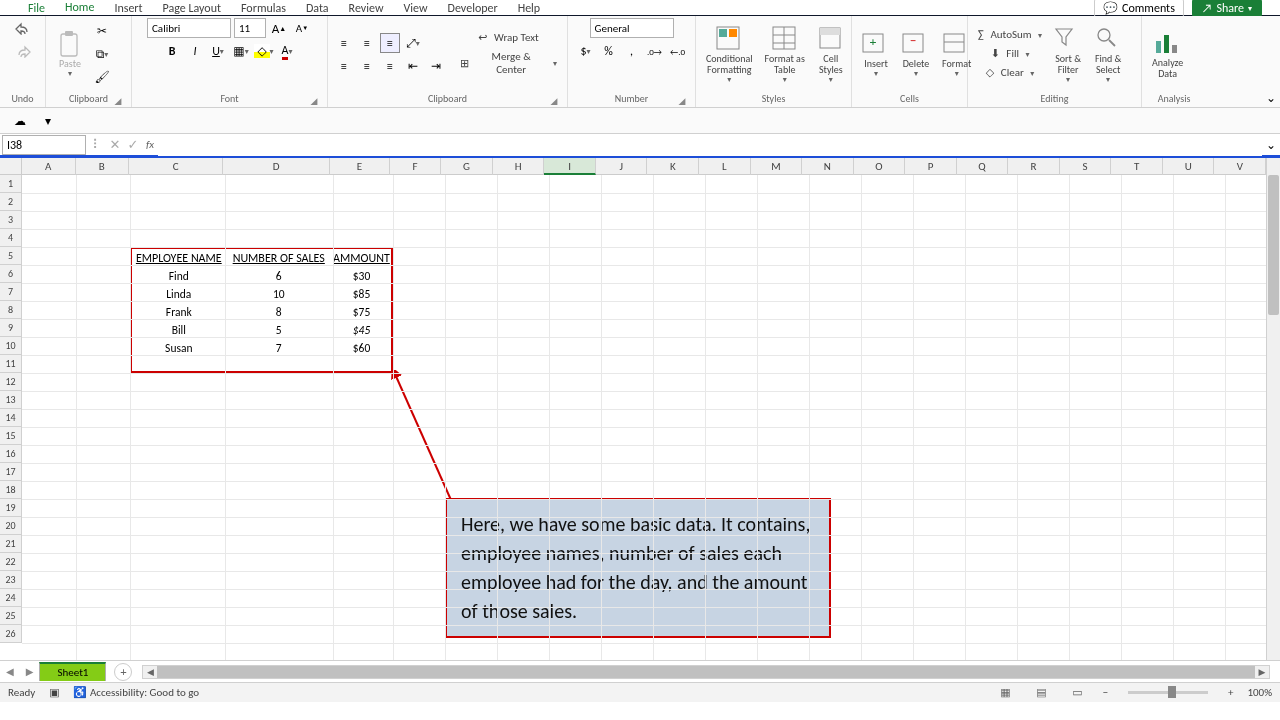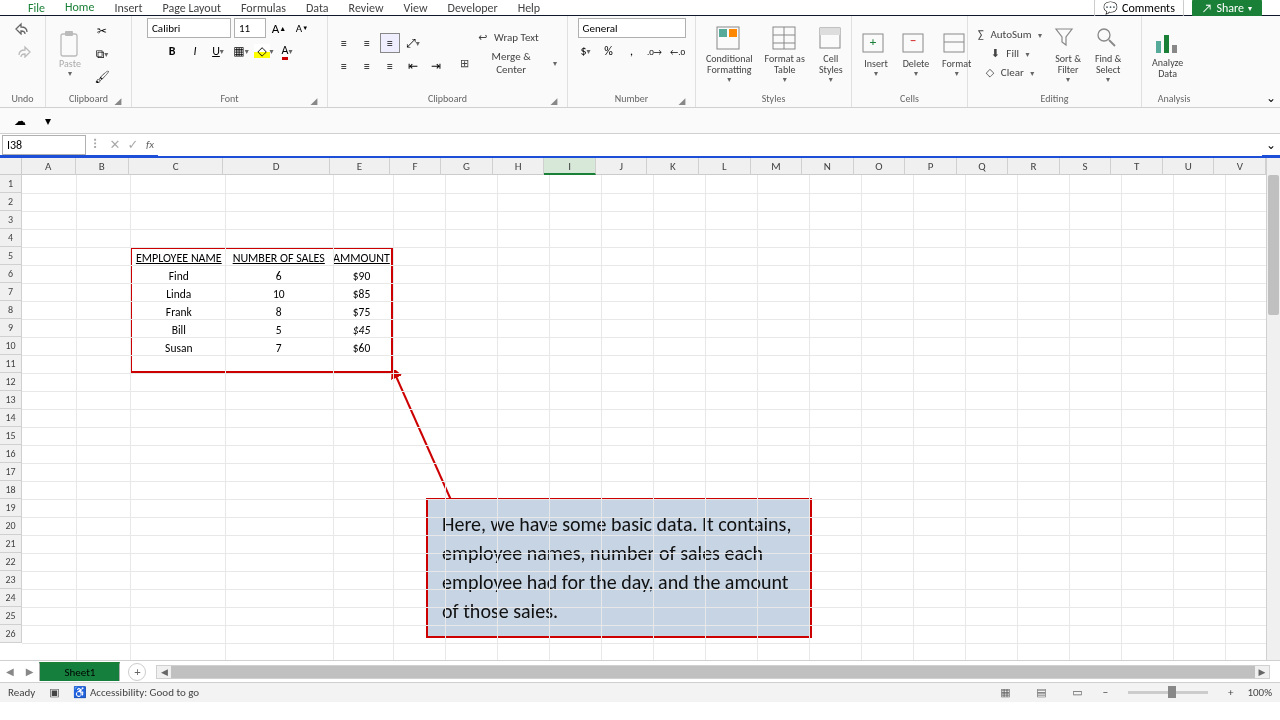--- a/index.html
+++ b/index.html
@@ -22,21 +22,21 @@
 .ribbon-group-label .dialog-launch { position: absolute; right: 2px; bottom: 2px; width: 10px; height: 10px; font-size: 9px; color: #888; cursor: pointer; }
 .ribbon-btn { display: flex; flex-direction: column; align-items: center; justify-content: center; padding: 2px 4px; cursor: pointer; font-size: 10px; color: #444; text-align: center; line-height: 1.1; }
 .ribbon-btn.small { flex-direction: row; gap: 2px; font-size: 11px; }
 .ribbon-btn.disabled { color: #aaa; }
 .ribbon-icon { width: 16px; height: 16px; display: inline-flex; align-items: center; justify-content: center; }
 .ribbon-icon.big { width: 28px; height: 28px; }
 .stack { display: flex; flex-direction: column; gap: 3px; }
 .row { display: flex; gap: 3px; align-items: center; }
 .font-name { width: 84px; height: 20px; border: 1px solid #b0b0b0; font-size: 11px; padding: 1px 4px; background: #fff; }
 .font-size { width: 32px; height: 20px; border: 1px solid #b0b0b0; font-size: 11px; padding: 0 4px; background: #fff; }
-.num-format { width: 108px; height: 20px; border: 1px solid #b0b0b0; font-size: 11px; padding: 0 4px; background: #fff; }
+.num-format { width: 84px; height: 20px; border: 1px solid #b0b0b0; font-size: 11px; padding: 0 4px; background: #fff; }
 .small-square { width: 20px; height: 20px; border: 1px solid transparent; display: flex; align-items: center; justify-content: center; cursor: pointer; font-size: 12px; }
 .caret { font-size: 8px; color: #666; }
 .collapse { position: absolute; right: 4px; bottom: 2px; cursor: pointer; }
 
 
 .qa-row { height: 26px; background: #fafafa; border-bottom: 1px solid #d0d0d0; display: flex; align-items: center; padding: 0 10px; gap: 8px; }
 
 
 .formula-bar { height: 24px; display: flex; align-items: center; border-bottom: 3px solid #1d4ed8; }
 .name-box { width: 84px; border: 1px solid #b0b0b0; margin: 2px; padding: 0 4px; font-size: 12px; height: 20px; }
@@ -63,21 +63,21 @@
 
 .callout-box { position: absolute; border: 2.5px solid #c00; background: #c7d4e3; padding: 10px 14px; font-size: 20px; font-family: Calibri; line-height: 1.45; color: #111; }
 .leader { position: absolute; pointer-events: none; }
 
 .v-scroll { position: absolute; top: 0; right: 0; width: 14px; bottom: 0; background: #f0f0f0; border-left: 1px solid #d0d0d0; }
 .v-scroll .thumb { position: absolute; top: 17px; left: 1px; right: 1px; height: 140px; background: #c0c0c0; border-radius: 2px; }
 
 
 .sheettabs { height: 22px; display: flex; align-items: center; border-top: 1px solid #d0d0d0; background: #fff; }
 .sheettabs .nav { padding: 0 6px; color: #888; font-size: 10px; }
-.sheettabs .tab { border: 1px solid #b0b0b0; border-bottom: none; padding: 2px 24px; font-size: 11px; background: #15803d; border-top: 2px solid #1a7f37; }
+.sheettabs .tab { border: 1px solid #b0b0b0; border-bottom: none; padding: 2px 17px; font-size: 11px; background: #84cc16; border-top: 2px solid #1a7f37; }
 .sheettabs .add { width: 18px; height: 18px; border: 1px solid #ccc; border-radius: 50%; margin-left: 8px; text-align: center; line-height: 16px; font-size: 12px; color: #666; }
 .sheettabs .hscroll { flex: 1; margin: 0 10px; position: relative; height: 14px; background: #f0f0f0; border: 1px solid #d0d0d0; }
 .sheettabs .hscroll .nav-arrow { position: absolute; top: 0; width: 14px; height: 12px; text-align: center; font-size: 9px; color: #666; background: #f0f0f0; }
 .sheettabs .hscroll .thumb { position: absolute; top: 0; left: 14px; right: 14px; height: 12px; background: #c0c0c0; }
 
 
 .statusbar { height: 20px; background: #f3f3f3; display: flex; align-items: center; padding: 0 8px; font-size: 11px; color: #444; gap: 14px; border-top: 1px solid #d0d0d0; }
 .statusbar .spacer { flex: 1; }
 .statusbar .view-btn { width: 22px; text-align: center; cursor: pointer; color: #666; }
 .zoom-slider { width: 80px; height: 3px; background: #ccc; position: relative; margin: 0 6px; }
@@ -406,21 +406,21 @@
     <div class="data-table" style="left:108px; top:72px; width:263px; height:126px;">
       <div style="display:flex">
         <div class="hdr" style="width:95px">EMPLOYEE NAME</div>
         <div class="hdr" style="width:108px">NUMBER OF SALES</div>
         <div class="hdr" style="width:60px">AMMOUNT</div>
       </div>
       <div id="tbody">
           <div style="display: flex;">
             <div class="cell" style="width: 95px;">Find</div>
             <div class="cell" style="width: 108px;">6</div>
-            <div class="cell" style="width: 60px;">$90</div>
+            <div class="cell" style="width: 60px;">$30</div>
           </div>
           <div style="display: flex;">
             <div class="cell" style="width: 95px;">Linda</div>
             <div class="cell" style="width: 108px;">10</div>
             <div class="cell" style="width: 60px;">$85</div>
           </div>
           <div style="display: flex;">
             <div class="cell" style="width: 95px;">Frank</div>
             <div class="cell" style="width: 108px;">8</div>
             <div class="cell" style="width: 60px;">$75</div>
@@ -440,21 +440,21 @@
 
     <svg class="leader" style="left:369px; top:195px; width:70px; height:135px;">
       <defs>
           <marker id="arrowhead" markerWidth="8" markerHeight="8" refX="2" refY="3" orient="auto">
             <polygon points="0 0, 6 3, 0 6" fill="#c00"></polygon>
           </marker>
         </defs>
       <line x1="60" y1="130" x2="4" y2="4" stroke="#c00" stroke-width="2" marker-end="url(#arrowhead)"></line>
     </svg>
 
-    <div class="callout-box" style="left:404px; top:323px; width:386px;">Here, we have some basic data. It contains, employee names, number of sales each employee had for the day, and the amount of those sales.</div>
+    <div class="callout-box" style="left:423px; top:323px; width:386px;">Here, we have some basic data. It contains, employee names, number of sales each employee had for the day, and the amount of those sales.</div>
   <div class="gridlines-v" style="left: 54px;"></div>
       <div class="gridlines-v" style="left: 108px;"></div>
       <div class="gridlines-v" style="left: 203px;"></div>
       <div class="gridlines-v" style="left: 311px;"></div>
       <div class="gridlines-v" style="left: 371px;"></div>
       <div class="gridlines-v" style="left: 423px;"></div>
       <div class="gridlines-v" style="left: 475px;"></div>
       <div class="gridlines-v" style="left: 527px;"></div>
       <div class="gridlines-v" style="left: 579px;"></div>
       <div class="gridlines-v" style="left: 631px;"></div>

